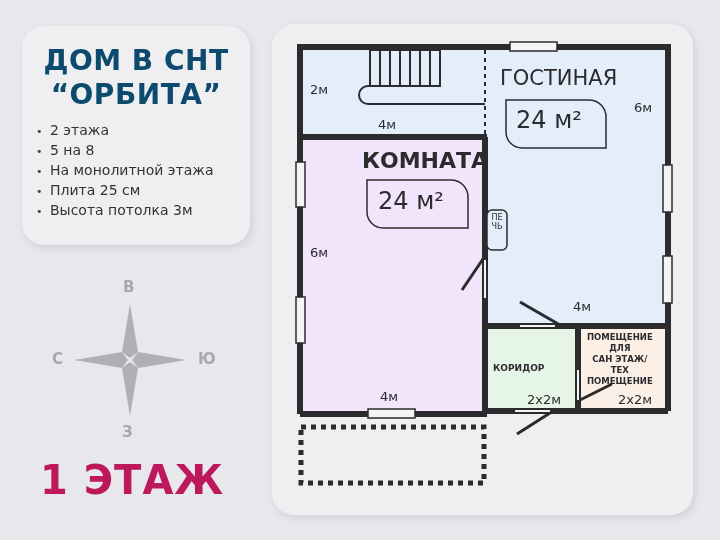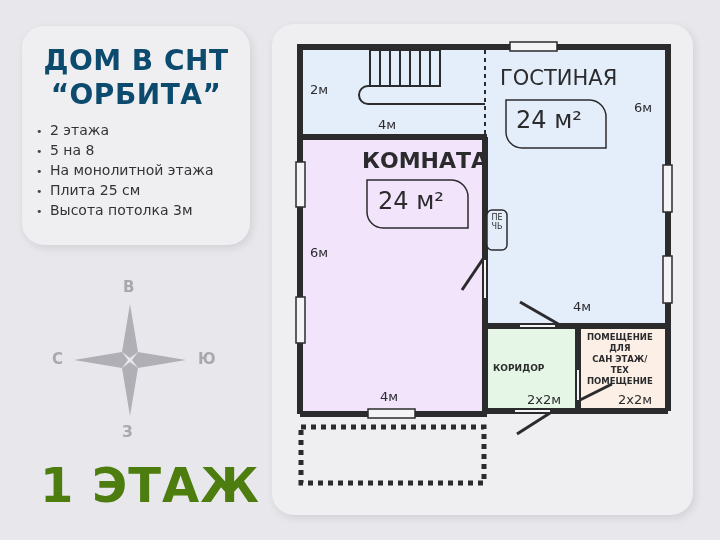--- a/index.html
+++ b/index.html
@@ -4,21 +4,21 @@
 <style>
   html, body { margin:0; padding:0; }
   body { width:720px; height:540px; background:#e8e7ec; position:relative; overflow:hidden; font-family:"DejaVu Sans", sans-serif; color:#2b2b2e; }
   .card { position:absolute; background:#efeff2; border-radius:22px; box-shadow: 2px 3px 8px rgba(0,0,0,0.10); }
   #info-card { left:22px; top:26px; width:228px; height:219px; }
   #plan-card { left:272px; top:24px; width:421px; height:491px; }
   .title { position:absolute; left:0; width:228px; text-align:center; font-weight:bold; font-size:28px; letter-spacing:0.5px; color:#0c4a6e; }
   .bullets { position:absolute; left:14px; top:95px; margin:0; padding:0; list-style:none; font-size:14px; line-height:19px; color:#333; }
   .bullets li::before { content:"•"; display:inline-block; width:14px; font-size:11px; color:#444; }
   .compass-lbl { position:absolute; font-weight:bold; font-size:15px; color:#a9a8ae; }
-  .floor-title { position:absolute; left:40px; top:457px; font-weight:bold; font-size:48px; color:#4d7c0f; letter-spacing:1px; }
+  .floor-title { position:absolute; left:40px; top:457px; font-weight:bold; font-size:40px; color:#be185d; letter-spacing:1px; }
 </style>
 </head>
 <body>
 
 <div class="card" id="info-card">
   <div class="title" style="top:18px;">ДОМ В СНТ</div>
   <div class="title" style="top:52px;">“ОРБИТА”</div>
   <ul class="bullets">
     <li>2 этажа</li>
     <li>5 на 8</li>

